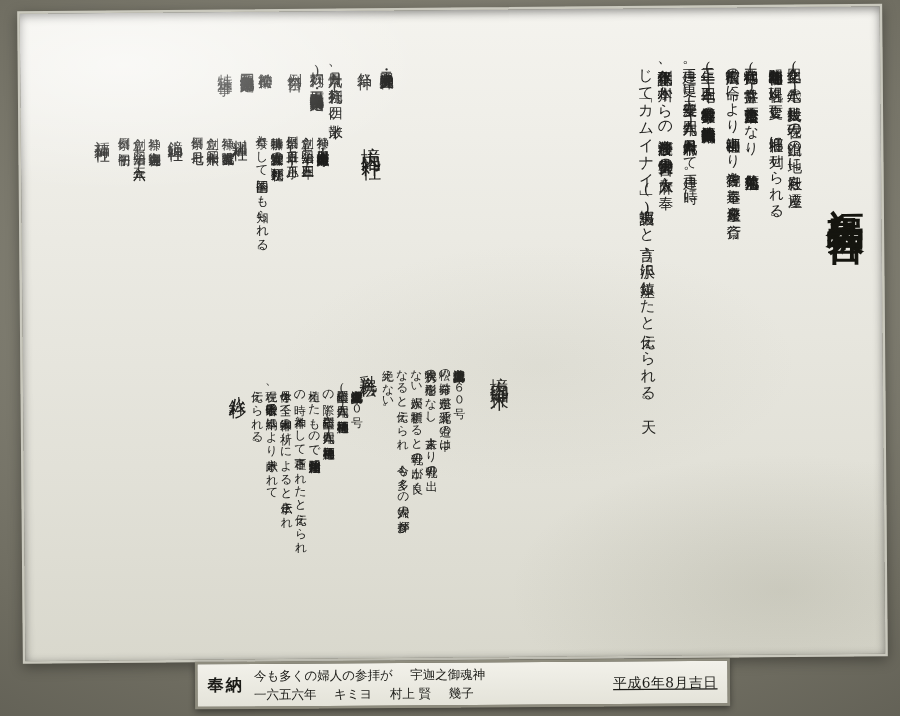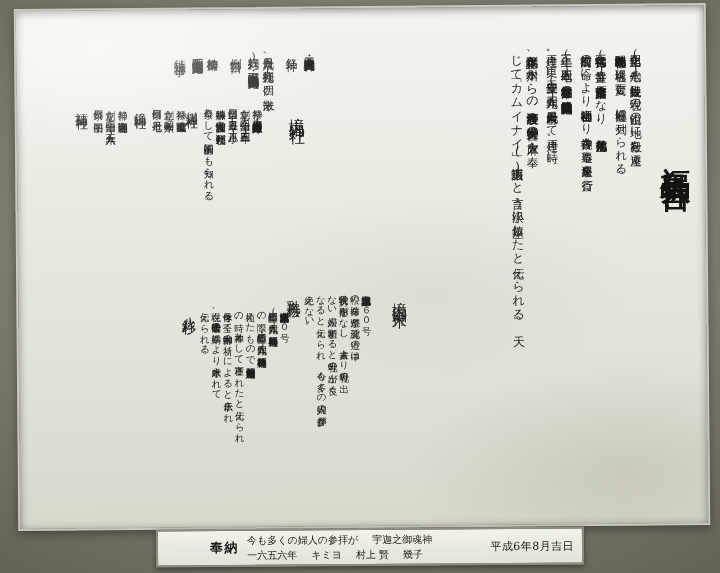--- a/index.html
+++ b/index.html
@@ -190,39 +190,39 @@
     padding: 0 8px;
     box-sizing: border-box;
     gap: 8px;
     color: #1b1b17;
   }
   #plaque .hono {
     font-size: 13px;
     font-weight: 700;
     letter-spacing: .12em;
     flex: 0 0 auto;
-    margin-left: 44px;
   }
   #plaque .names {
     flex: 1 1 auto;
     display: flex;
     flex-direction: column;
     justify-content: center;
     gap: 1px;
   }
   #plaque .row {
     display: flex;
     gap: 14px;
     font-size: 10px;
     white-space: nowrap;
   }
   #plaque .date {
     flex: 0 0 auto;
     font-size: 11px;
     letter-spacing: .04em;
+    text-decoration: underline;
   }
 </style>
 </head>
 <body>
 
 <div id="photo">
 
   <div id="board">
 
     <div id="title" class="vtext">福島大神宮</div>

